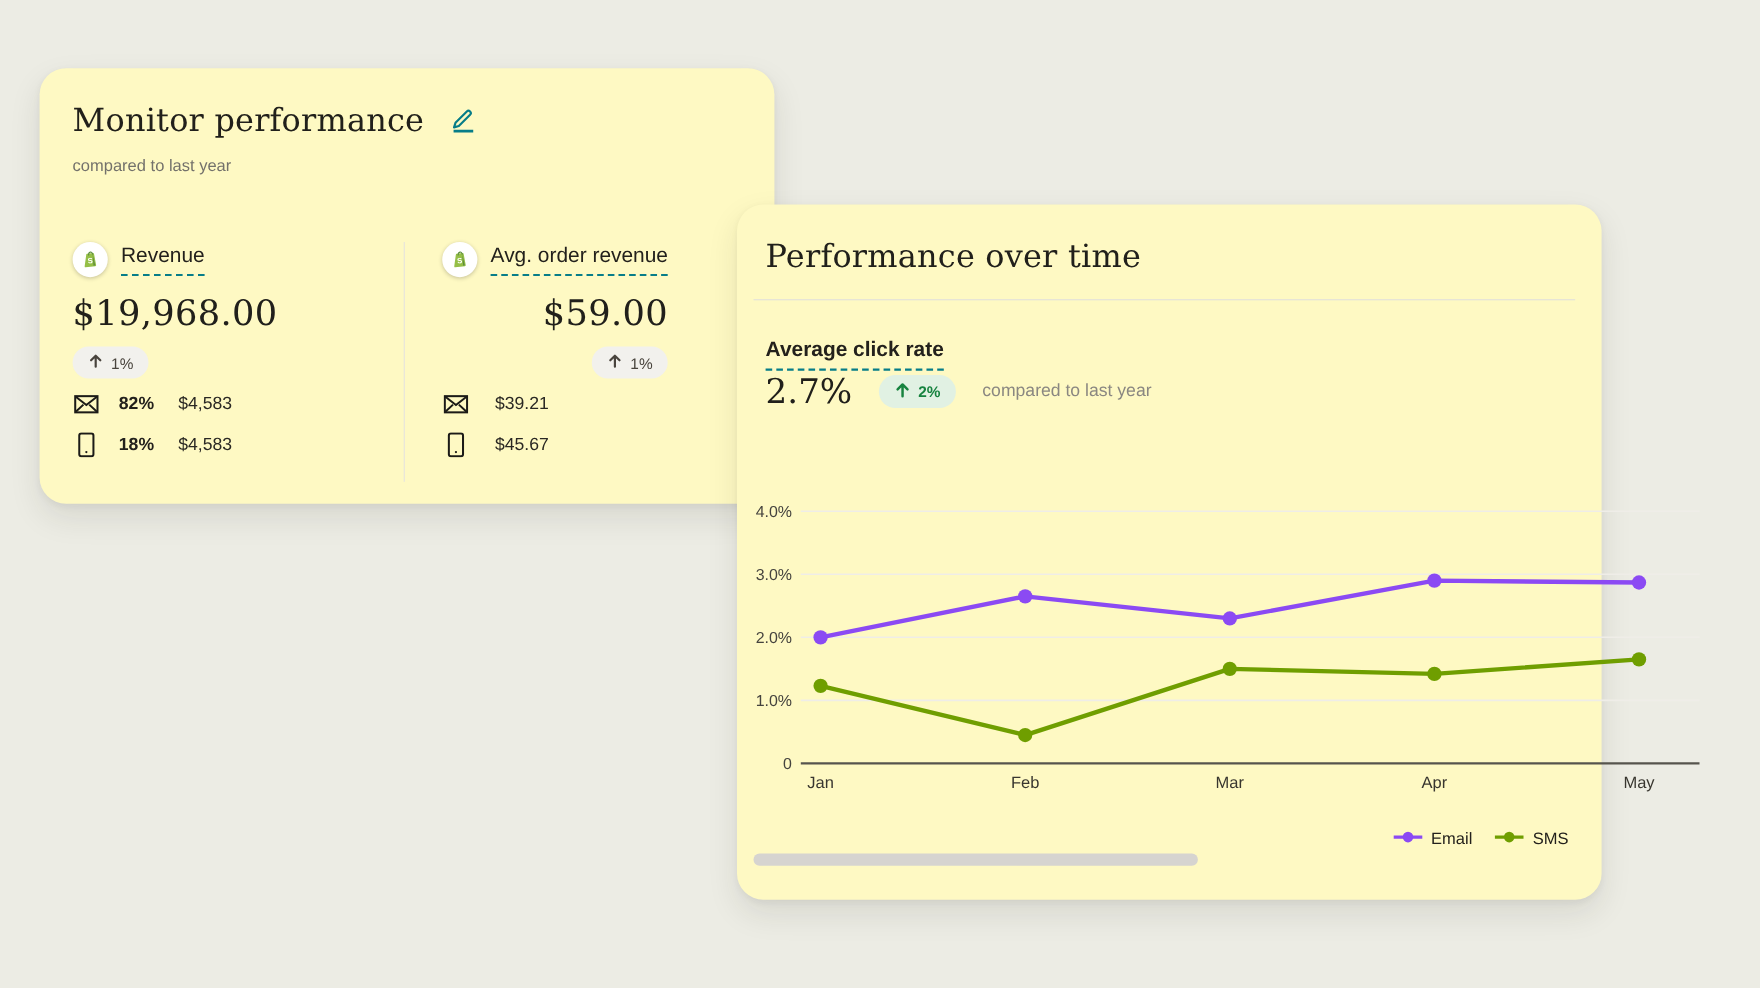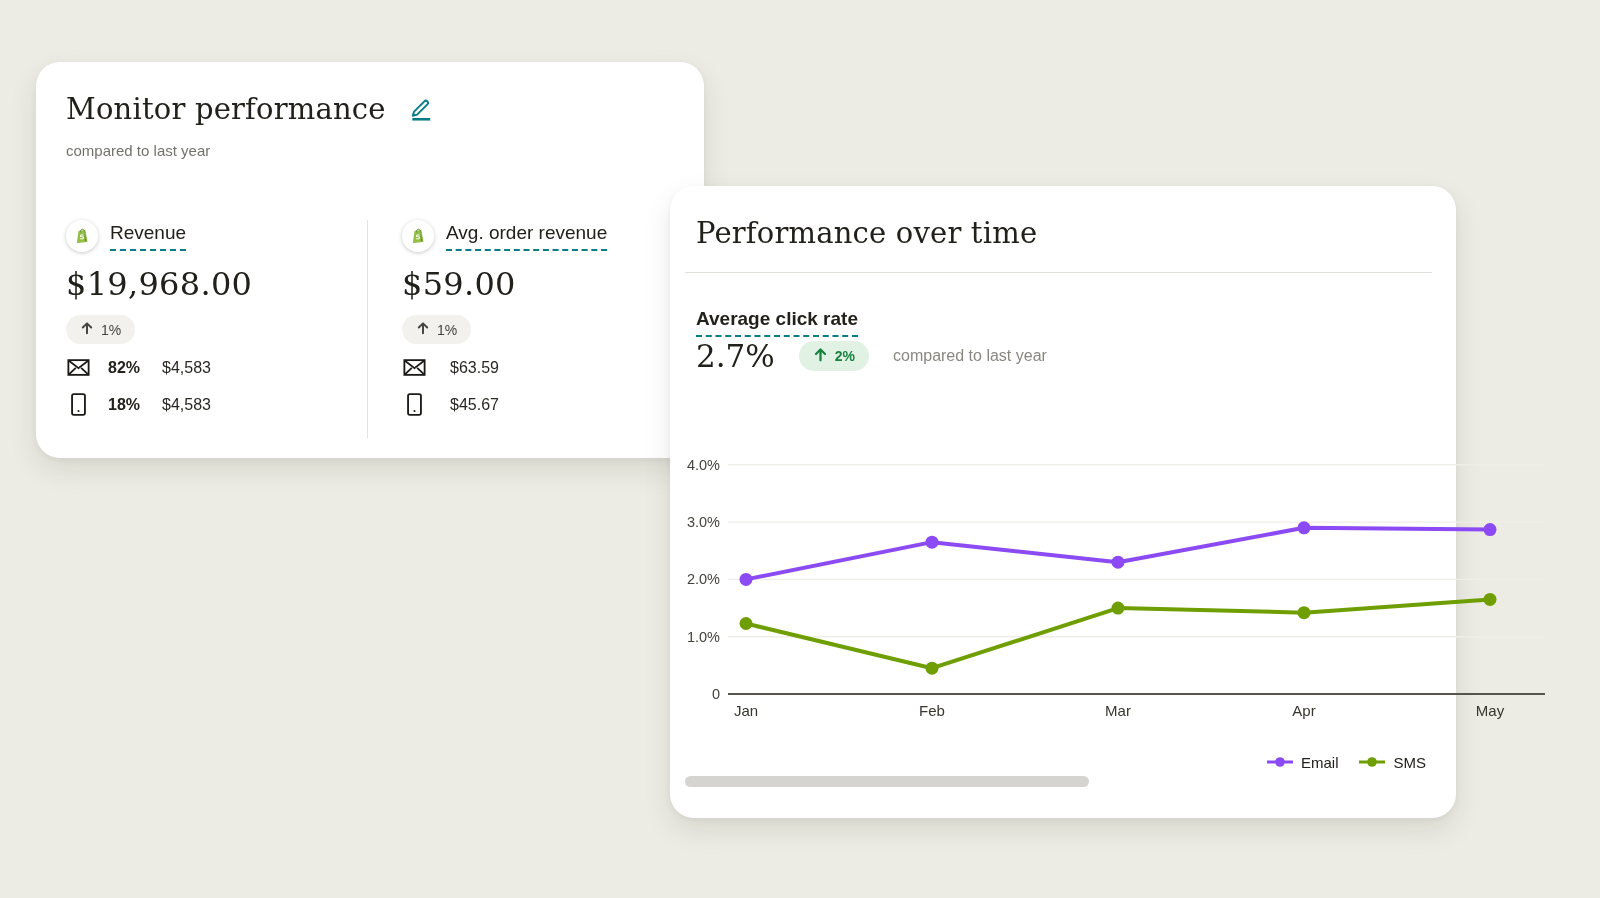--- a/index.html
+++ b/index.html
@@ -8,40 +8,40 @@
     background:#ECECE4;
     font-family:"Liberation Sans", sans-serif;
     color:#23211C;
     position:relative;
     overflow:hidden;
   }
   .canvas { position:absolute; inset:0; }
 
   .card {
     position:absolute;
-    background:#ffffff;
+    background:#fef9c3;
     border-radius:24px;
     box-shadow:0 12px 28px rgba(40,38,30,0.10), 0 2px 6px rgba(40,38,30,0.05);
   }
   .card-left  { left:36px;  top:62px;  width:668px; height:396px; z-index:1; }
   .card-right { left:670px; top:186px; width:786px; height:632px; z-index:2; }
 
   
   .cl-title-row { position:absolute; left:30px; top:30px; display:flex; align-items:center; gap:20px; }
   .serif-title {
     font-family:"DejaVu Serif", "Liberation Serif", serif;
     font-size:29px; font-weight:500; letter-spacing:0.2px; color:#21201B;
   }
   .edit-btn { width:30px; height:30px; display:flex; align-items:center; justify-content:center; cursor:pointer; background:none; border:none; }
   .cl-subtitle { position:absolute; left:30px; top:80px; font-size:15px; color:#73716B; }
 
   .metrics { position:absolute; left:30px; top:158px; right:4px; display:flex; }
   .metric-col { }
   .metric-col.first { width:301px; padding-right:20px; }
-  .metric-col.second { border-left:1px solid #E5E3DE; padding-left:34px; min-height:218px; }
+  .metric-col.second { border-left:1px solid #E5E3DE; padding-left:34px; min-height:218px;text-align:right; }
 
   .metric-head { display:flex; align-items:center; gap:12px; }
   .src-badge { width:32px; height:32px; border-radius:50%; background:#fff;
     box-shadow:0 1px 4px rgba(0,0,0,0.22); display:flex; align-items:center; justify-content:center; }
   .metric-label {
     font-size:19px; color:#23211C; cursor:help;
     border-bottom:2px dashed #077D88; padding-bottom:5px;
   }
   .metric-value {
     font-family:"DejaVu Serif", "Liberation Serif", serif;
@@ -176,21 +176,21 @@
         </div>
         <div class="stat-rows">
           <div class="stat-row">
             <span class="row-icon">
               <svg width="23" height="19" viewBox="0 0 20 16" fill="none" stroke="#1C1B17" stroke-width="1.6">
                 <rect x="1.2" y="1.6" width="17.6" height="12.8"></rect>
                 <path d="M1.4 1.9 L10 8.6 L18.6 1.9"></path>
                 <path d="M1.4 14.2 L7.7 8.3 M12.3 8.3 L18.6 14.2"></path>
               </svg>
             </span>
-            <span class="stat-val noPct">$63.59</span>
+            <span class="stat-val noPct">$39.21</span>
           </div>
           <div class="stat-row">
             <span class="row-icon">
               <svg width="17" height="23" viewBox="0 0 14 20" fill="none" stroke="#1C1B17" stroke-width="1.6">
                 <rect x="1.4" y="1" width="11.2" height="18" rx="1.6"></rect>
                 <circle cx="7" cy="15.6" r="0.9" fill="#1C1B17" stroke="none"></circle>
               </svg>
             </span>
             <span class="stat-val noPct">$45.67</span>
           </div>

